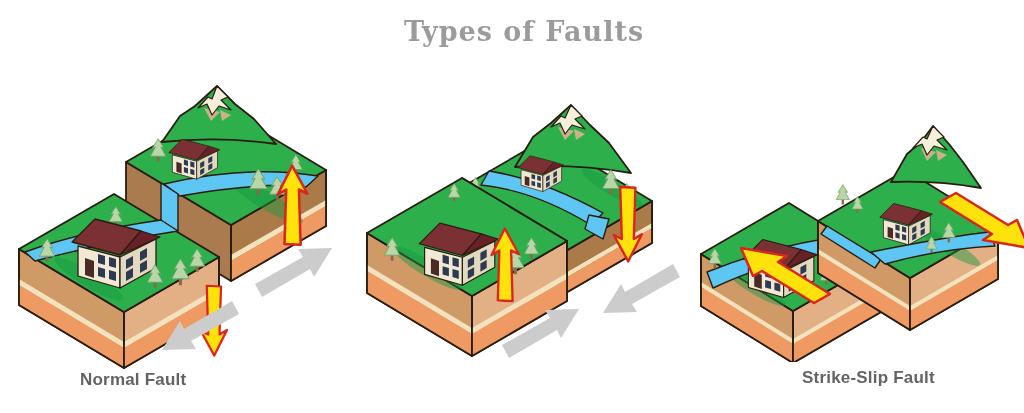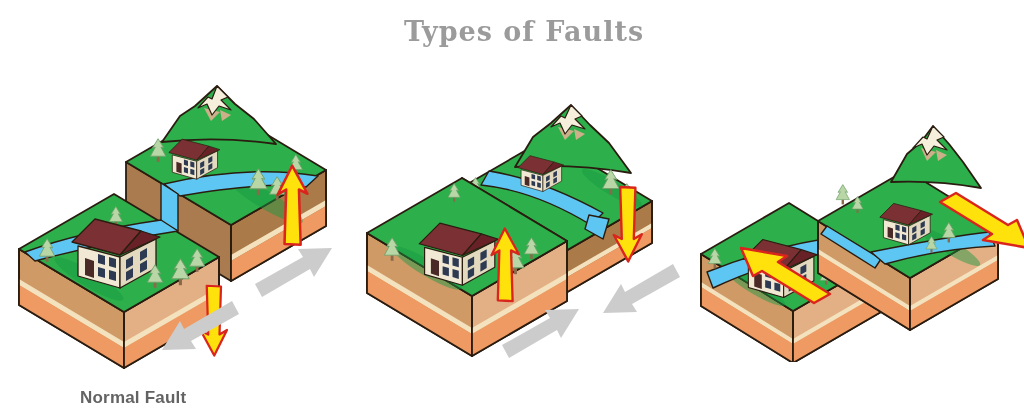--- a/index.html
+++ b/index.html
@@ -231,15 +231,16 @@
         <use href="#house" xlink:href="#house" transform="translate(186,76) scale(.6)"></use>
         <use href="#tree" xlink:href="#tree" transform="translate(246,100) scale(.6)"></use>
         <use href="#tree" xlink:href="#tree" transform="translate(230,114) scale(.5)"></use>
         <g transform="translate(234,58)">
           <use href="#arrow-flat" xlink:href="#arrow-flat" transform="rotate(180 56 41)"></use>
         </g>
       </g>
     </svg>
   </div>
 
-  <div class="fig-label" style="left:68px;top:388px">Normal Fault</div>
+  <div class="fig-label" style="left:68px;top:370px">Normal Fault</div>
+  <div class="fig-label" style="left:790px;top:368px">Strike-Slip Fault</div>
 
 </div>
 
 </body></html>

